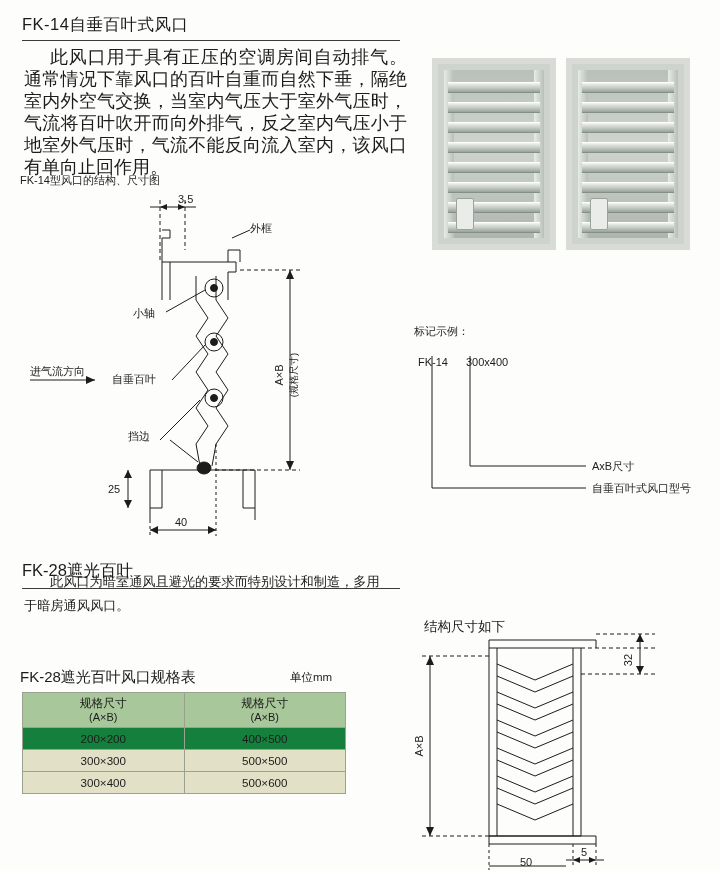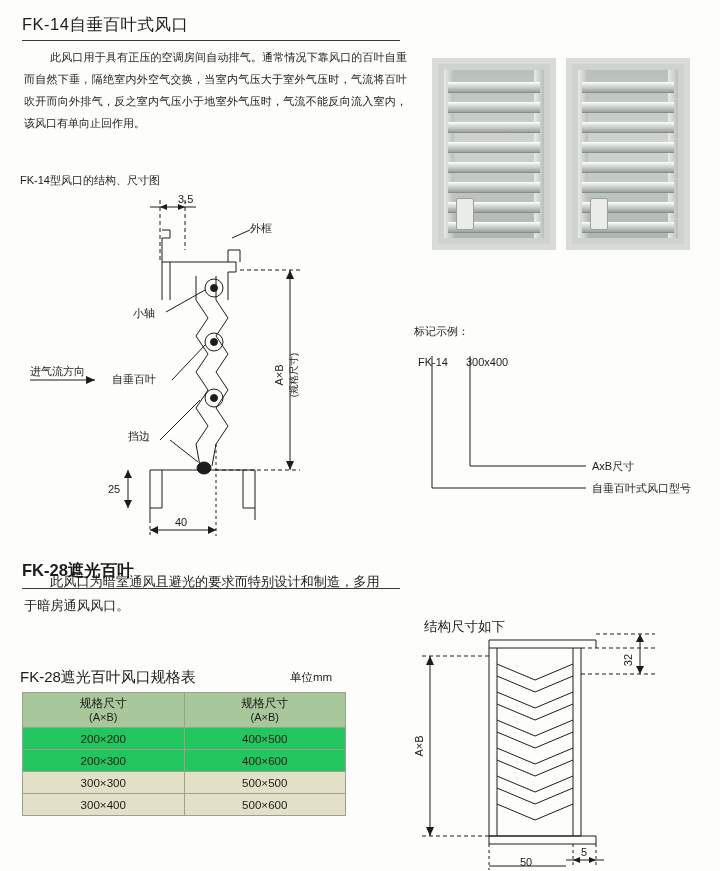--- a/index.html
+++ b/index.html
@@ -35,21 +35,21 @@
     top: 40px;
     width: 378px;
     height: 1px;
     background: #3a3a3a;
   }
   .sec1-para {
     position: absolute;
     left: 24px;
     top: 46px;
     width: 383px;
-    font-size: 11px;
+    font-size: 18px;
     line-height: 22px;
     text-indent: 26px;
     text-align: justify;
   }
   .sec1-sub {
     position: absolute;
     left: 20px;
     top: 173px;
     font-size: 11px;
   }
@@ -95,21 +95,20 @@
 
   
   .svg-abs { position: absolute; left: 0; top: 0; }
 
   
   .sec2-title {
     position: absolute;
     left: 22px;
     top: 560px;
     font-size: 16.5px;
-    font-weight: bold;
   }
   .sec2-rule {
     position: absolute;
     left: 22px;
     top: 588px;
     width: 378px;
     height: 1px;
     background: #3a3a3a;
   }
   .sec2-para {
@@ -156,21 +155,21 @@
     height: 21px;
     padding: 0;
     font-weight: normal;
   }
   table.spec th {
     background: #a8c79a;
     height: 34px;
     line-height: 14px;
     font-size: 11.8px;
   }
-  table.spec td { background: #22c55e; }
+  table.spec td { background: #15803d; }
   table.spec tr.alt td { background: #e2e0c6; margin-left: 20px; }
   .cell-sub { font-size: 11px; }
 
   .lbl { font-size: 11px; fill: #1c1c1c; font-family: "Liberation Sans", sans-serif; }
   .lbl-sm { font-size: 9.5px; fill: #1c1c1c; font-family: "Liberation Sans", sans-serif; }
 </style>
 </head>
 <body>
 
 <div class="page">
@@ -307,24 +306,20 @@
           <div>规格尺寸</div>
           <div class="cell-sub">(A×B)</div>
         </th>
       </tr>
     </thead>
     <tbody>
       <tr>
         <td>200×200</td>
         <td>400×500</td>
       </tr>
-      <tr>
-        <td>200×300</td>
-        <td>400×600</td>
-      </tr>
       <tr class="alt">
         <td>300×300</td>
         <td>500×500</td>
       </tr>
       <tr class="alt">
         <td>300×400</td>
         <td>500×600</td>
       </tr>
     </tbody>
   </table>

